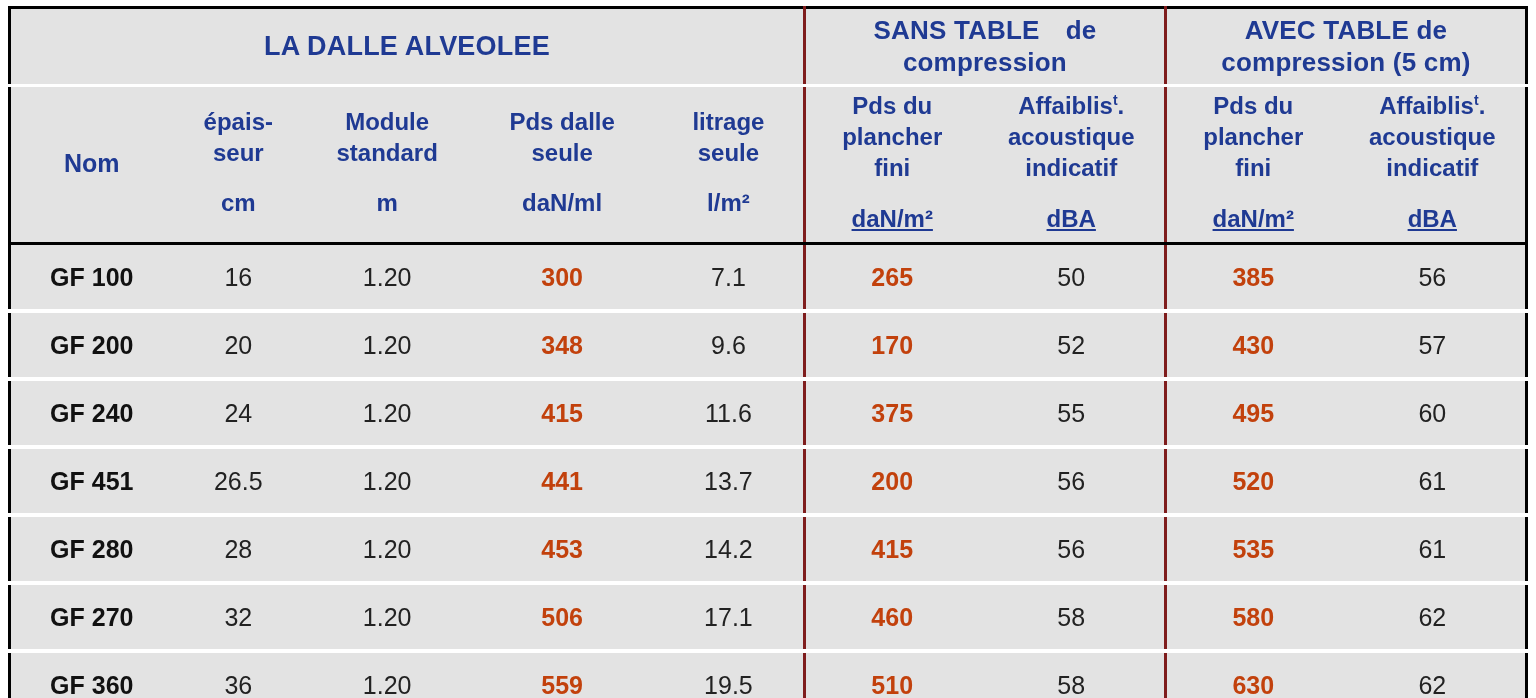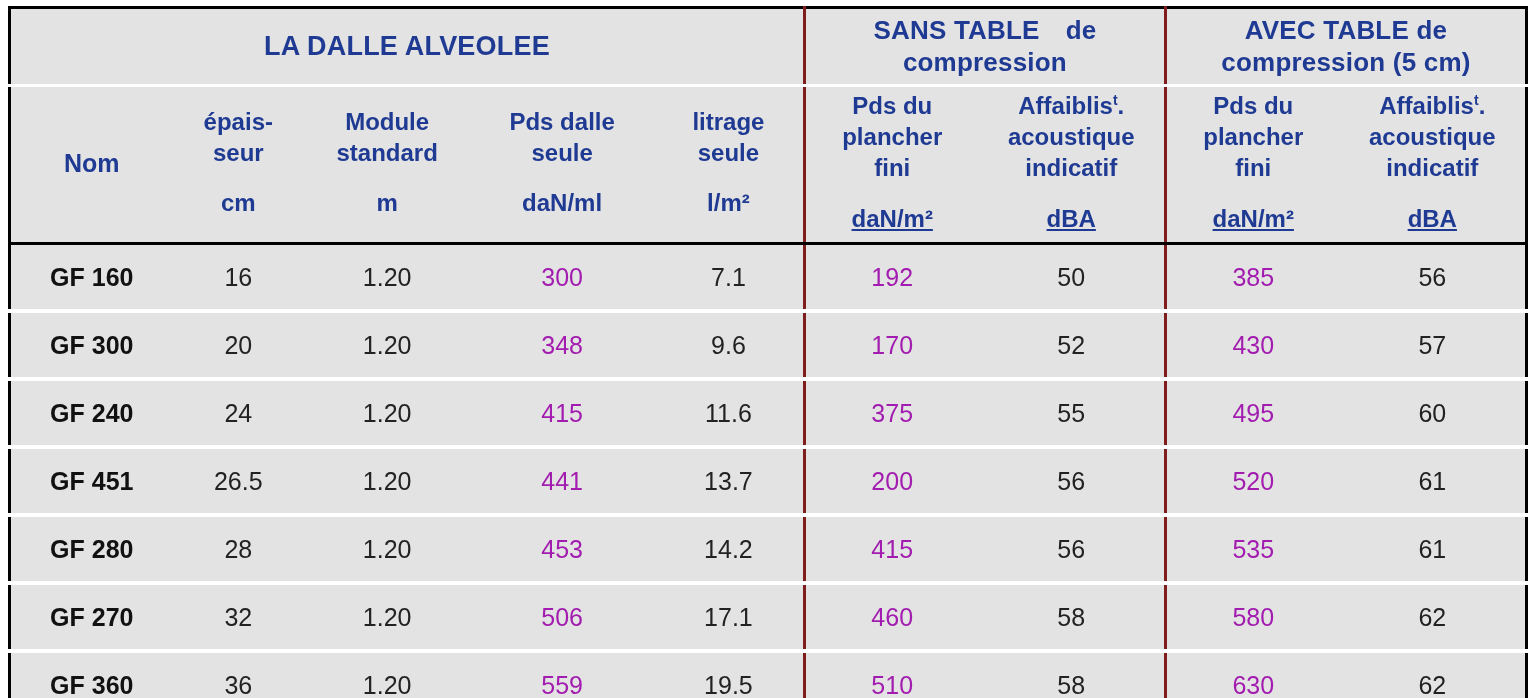--- a/index.html
+++ b/index.html
@@ -77,22 +77,22 @@
     font-size: 25px;
   }
   
   td.cell {
     font-size: 25px;
     color: #222222;
     height: 60px;
     padding: 2px 4px;
   }
   td.cell.b {
-    font-weight: normal;
-    color: #a21caf;
+    font-weight: bold;
+    color: #c2410c;
   }
   td.name {
     font-weight: bold;
     font-size: 25px;
     color: #111111;
   }
   
   .sep-left {
     border-left: 3px solid #7f1d1d;
   }
@@ -191,32 +191,32 @@
         <th class="colh">
           <span>Affaiblis</span><sup>t</sup><span>.</span><br>
           <span>acoustique</span><br>
           <span>indicatif</span>
           <span class="unit tight">dBA</span>
         </th>
       </tr>
     </thead>
     <tbody>
       <tr class="data">
-        <td class="cell name">GF 160</td>
+        <td class="cell name">GF 100</td>
         <td class="cell">16</td>
         <td class="cell">1.20</td>
         <td class="cell b">300</td>
         <td class="cell">7.1</td>
-        <td class="cell b sep-left">192</td>
+        <td class="cell b sep-left">265</td>
         <td class="cell">50</td>
         <td class="cell b sep-left">385</td>
         <td class="cell">56</td>
       </tr>
       <tr class="data">
-        <td class="cell name">GF 300</td>
+        <td class="cell name">GF 200</td>
         <td class="cell">20</td>
         <td class="cell">1.20</td>
         <td class="cell b">348</td>
         <td class="cell">9.6</td>
         <td class="cell b sep-left">170</td>
         <td class="cell">52</td>
         <td class="cell b sep-left">430</td>
         <td class="cell">57</td>
       </tr>
       <tr class="data">

